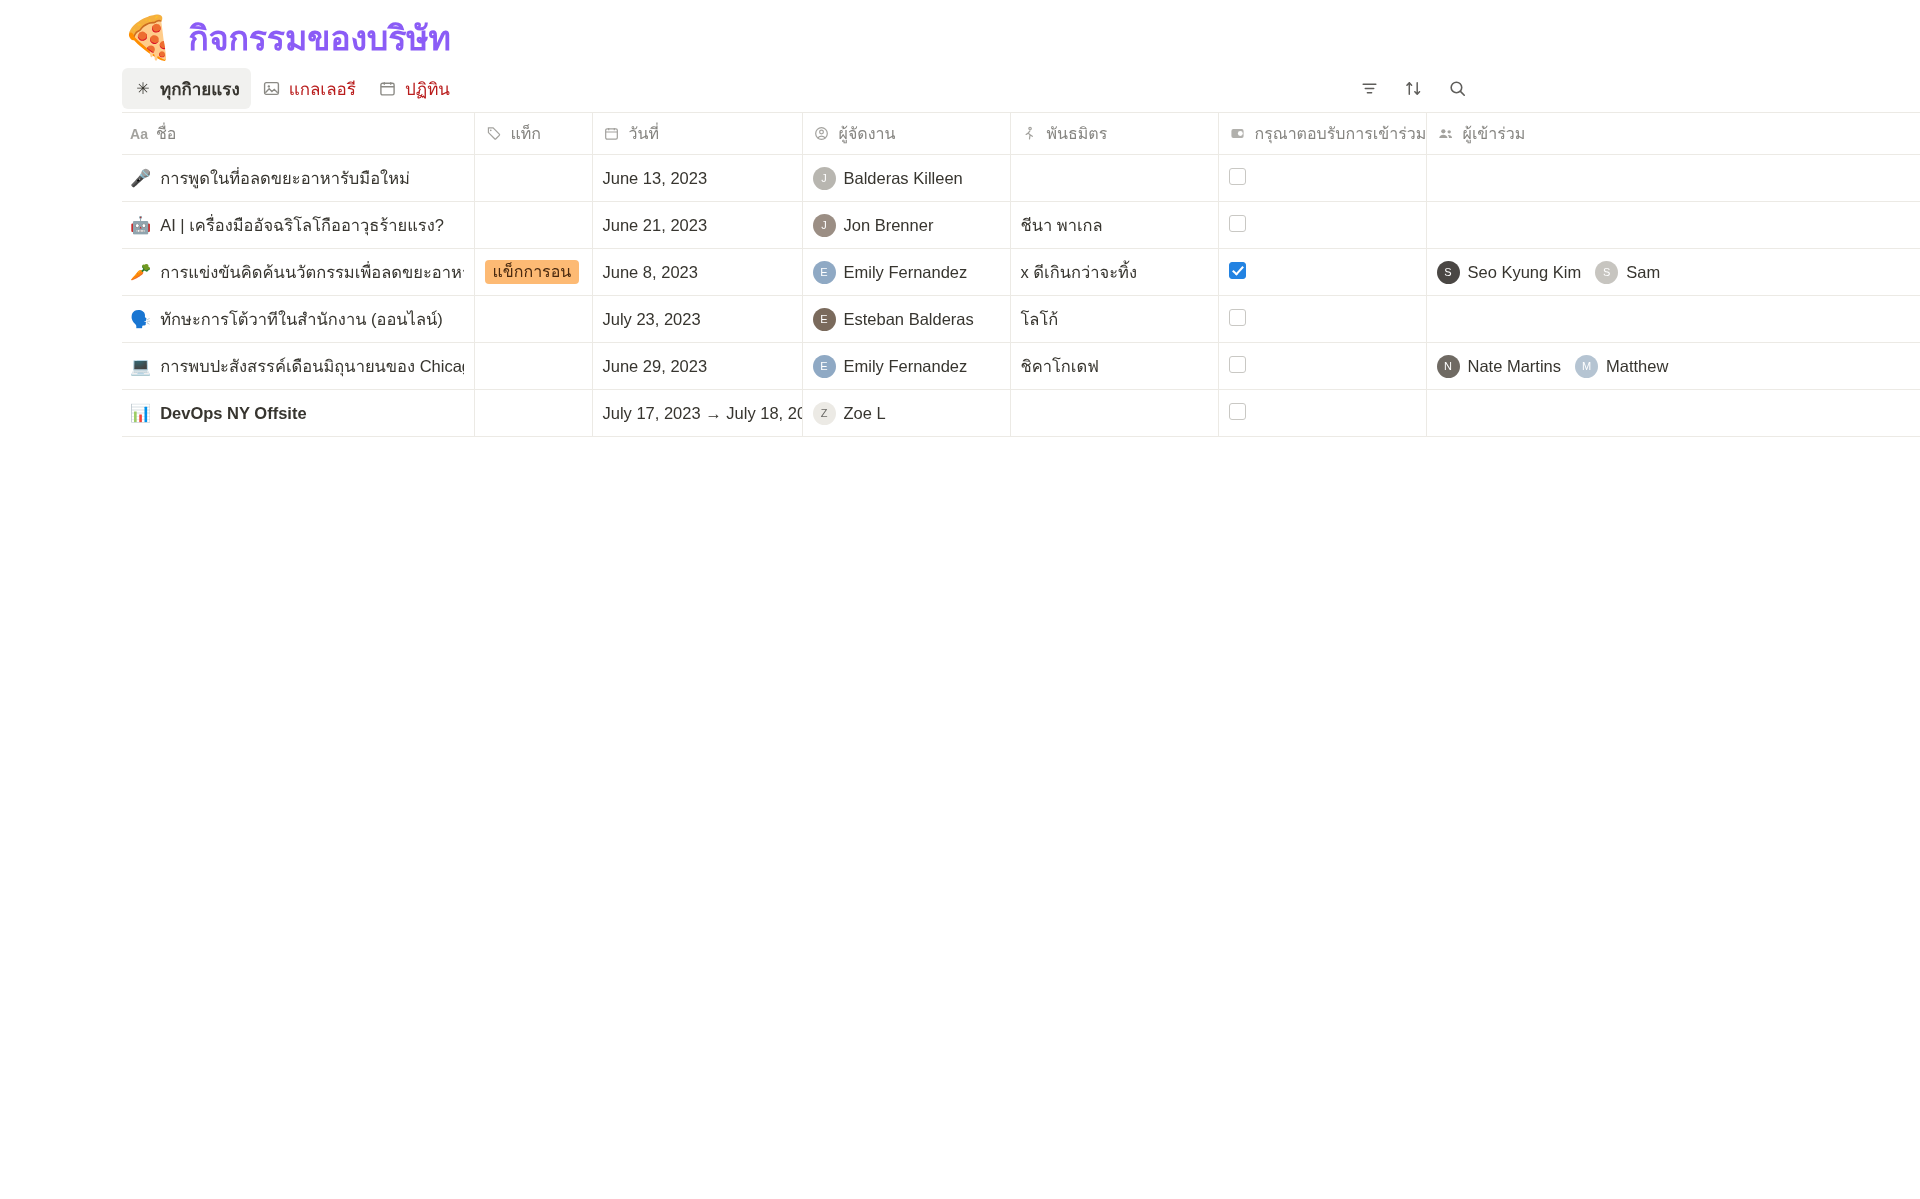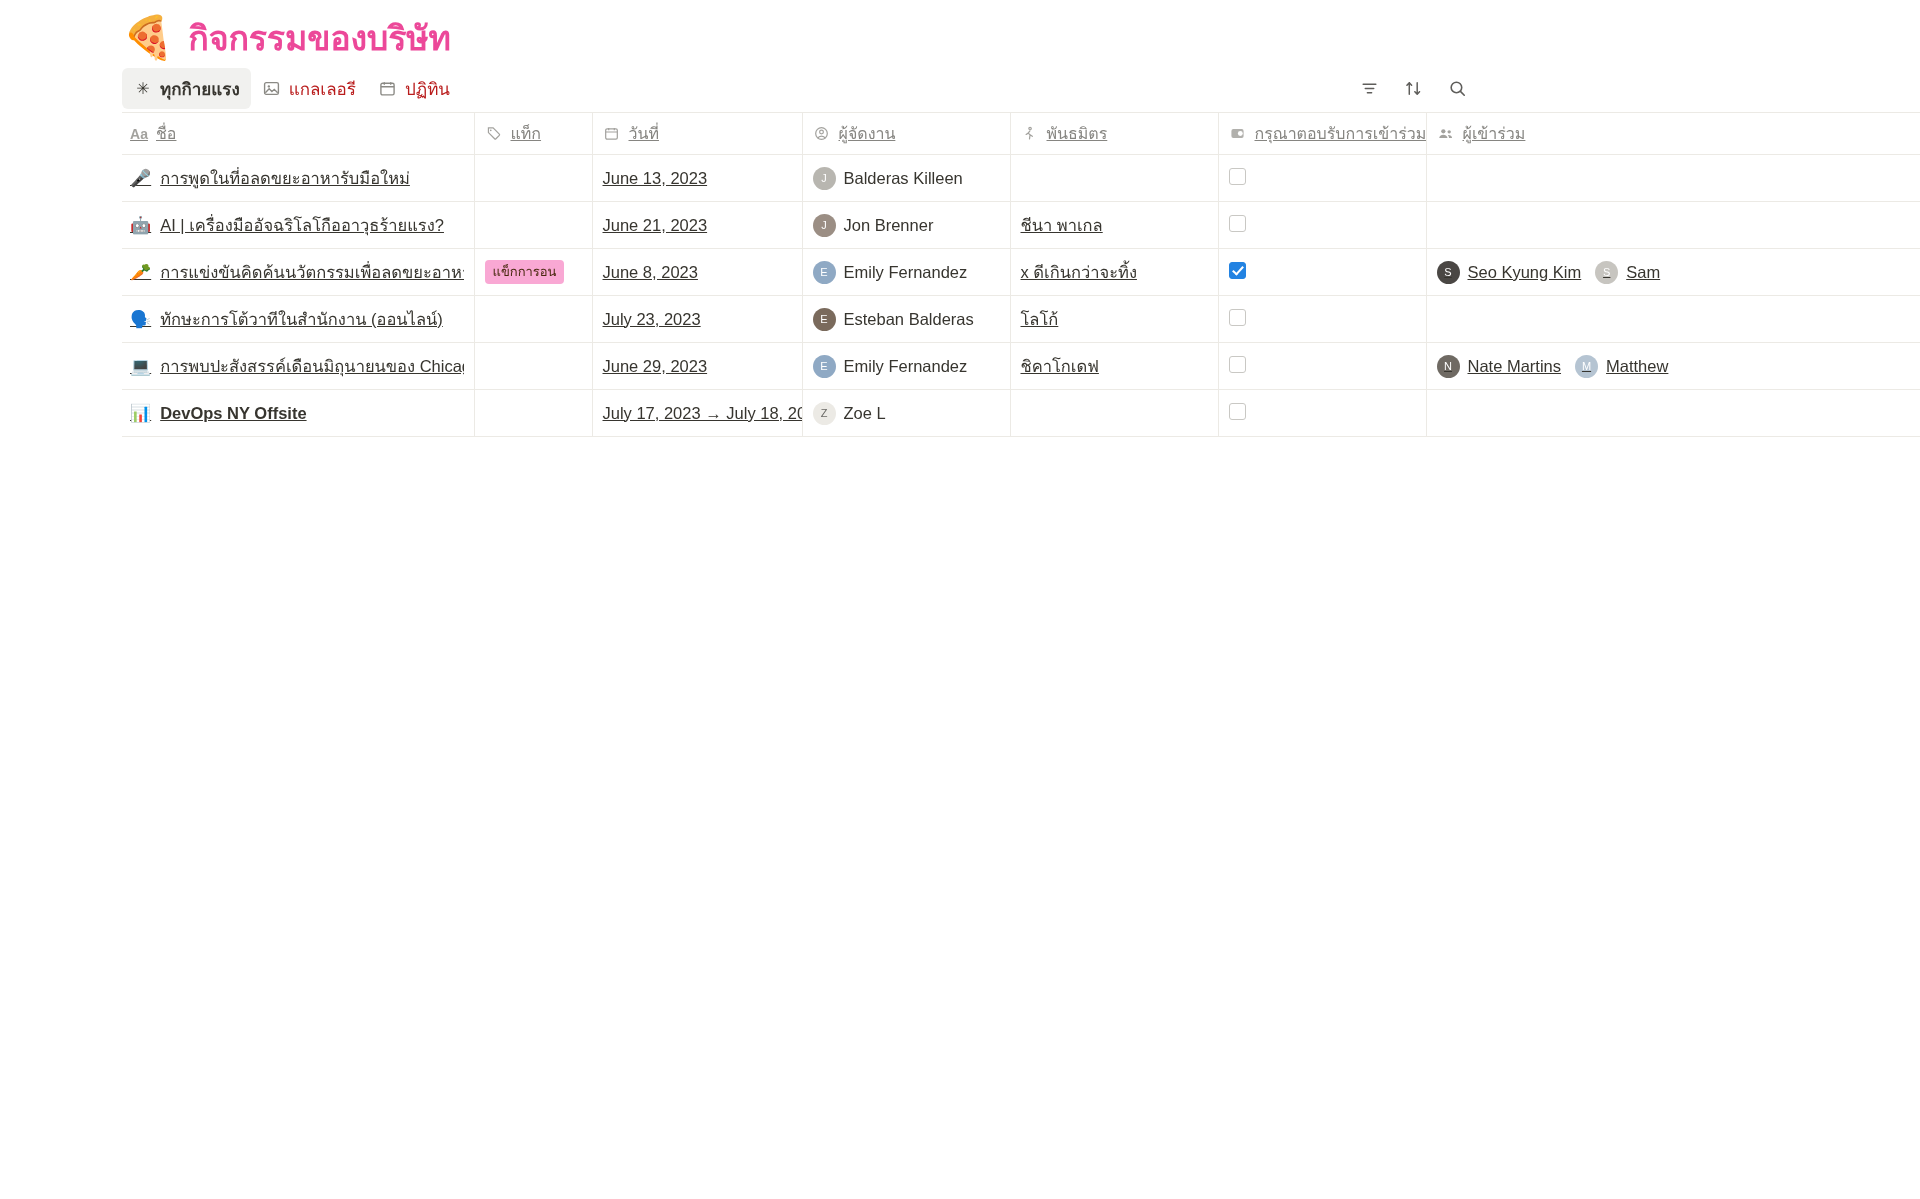--- a/index.html
+++ b/index.html
@@ -29,21 +29,21 @@
     height: 62px;
   }
   .title-emoji {
     font-size: 42px;
     line-height: 1;
   }
   .page-title {
     font-size: 34px;
     font-weight: bold;
     letter-spacing: -0.2px;
-    color: #ec4899;
+    color: #8b5cf6;
   }
   
   .viewbar {
     display: flex;
     align-items: center;
     padding: 8px 0 0 122px;
     height: 44px;
     position: relative;
   }
   .view-tab {
@@ -107,21 +107,20 @@
     border-bottom: 1px solid #eceae5;
     text-align: left;
     vertical-align: middle;
     height: 47px;
     padding: 4px 10px;
     font-size: 16.5px;
     font-weight: normal;
     color: #37352f;
     overflow: hidden;
     white-space: nowrap;
-    text-decoration: underline;
   }
   table.db thead th {
     border-top: 1px solid #eceae5;
     color: #868581;
     font-size: 16px;
     height: 42px;
   }
   table.db thead th:first-child,
   table.db tbody td:first-child { border-left: none; padding-left: 8px; }
   .th-inner {
@@ -146,25 +145,25 @@
     overflow: hidden;
   }
   .row-emoji { font-size: 17px; flex: 0 0 auto; }
   .name-text {
     overflow: hidden;
     text-overflow: clip;
     white-space: nowrap;
   }
   .tag-pill {
     display: inline-block;
-    background: #f9a8d4;
+    background: #fdba74;
     color: #49290f;
     border-radius: 4px;
     padding: 3px 8px;
-    font-size: 13px;
+    font-size: 16px;
     line-height: 18px;
   }
   .person {
     display: inline-flex;
     align-items: center;
     gap: 8px;
     margin-right: 14px;
   }
   .avatar {
     width: 23px;

